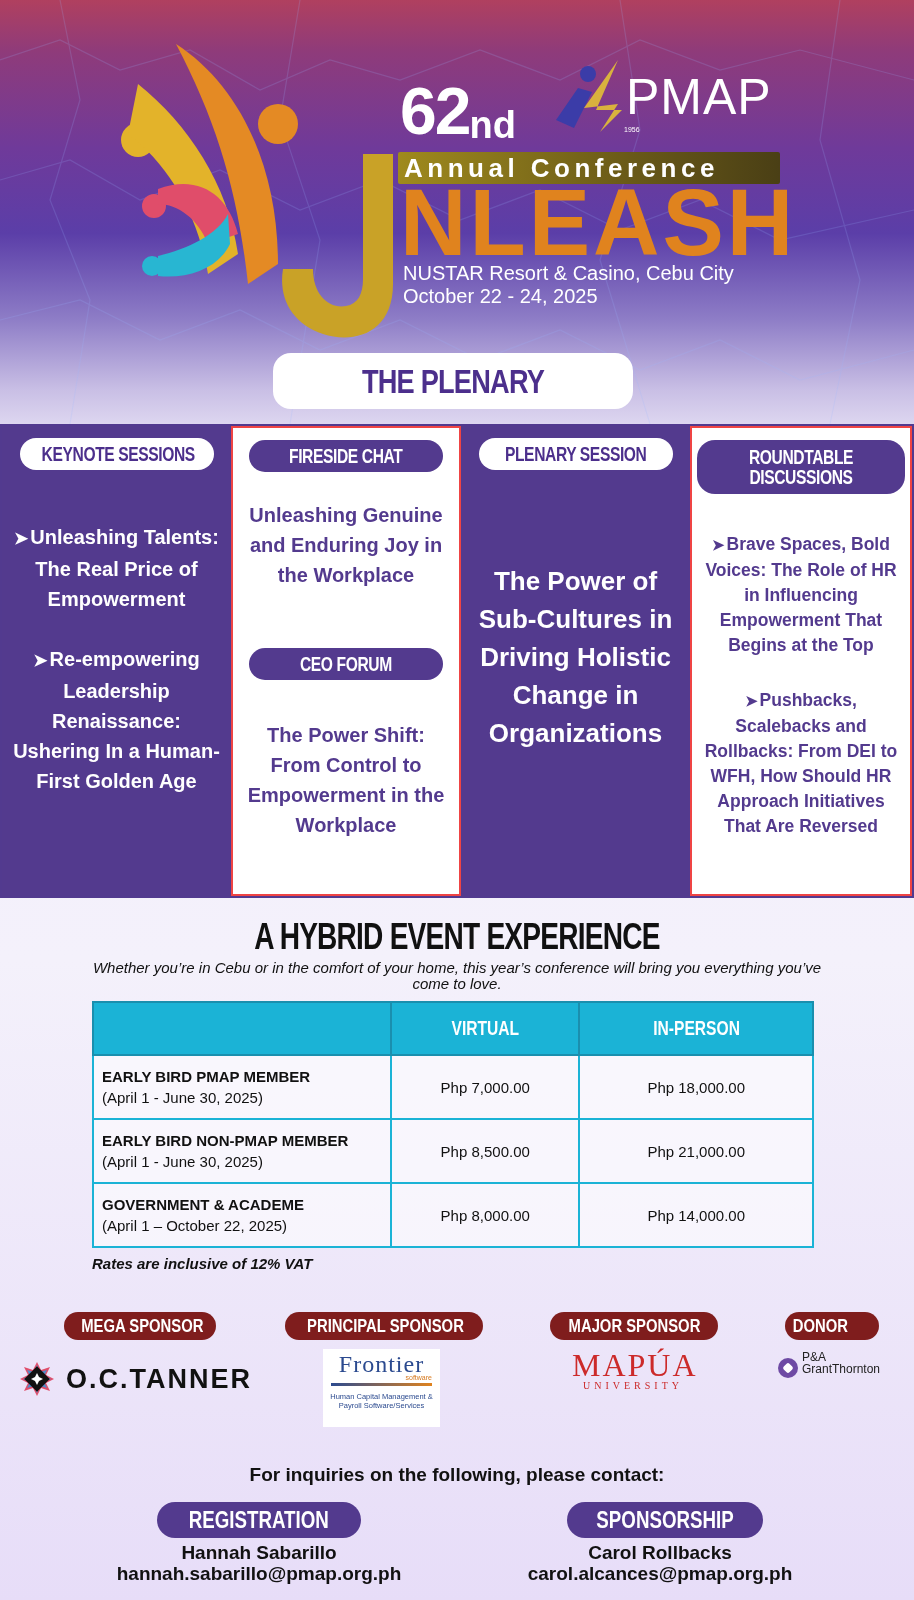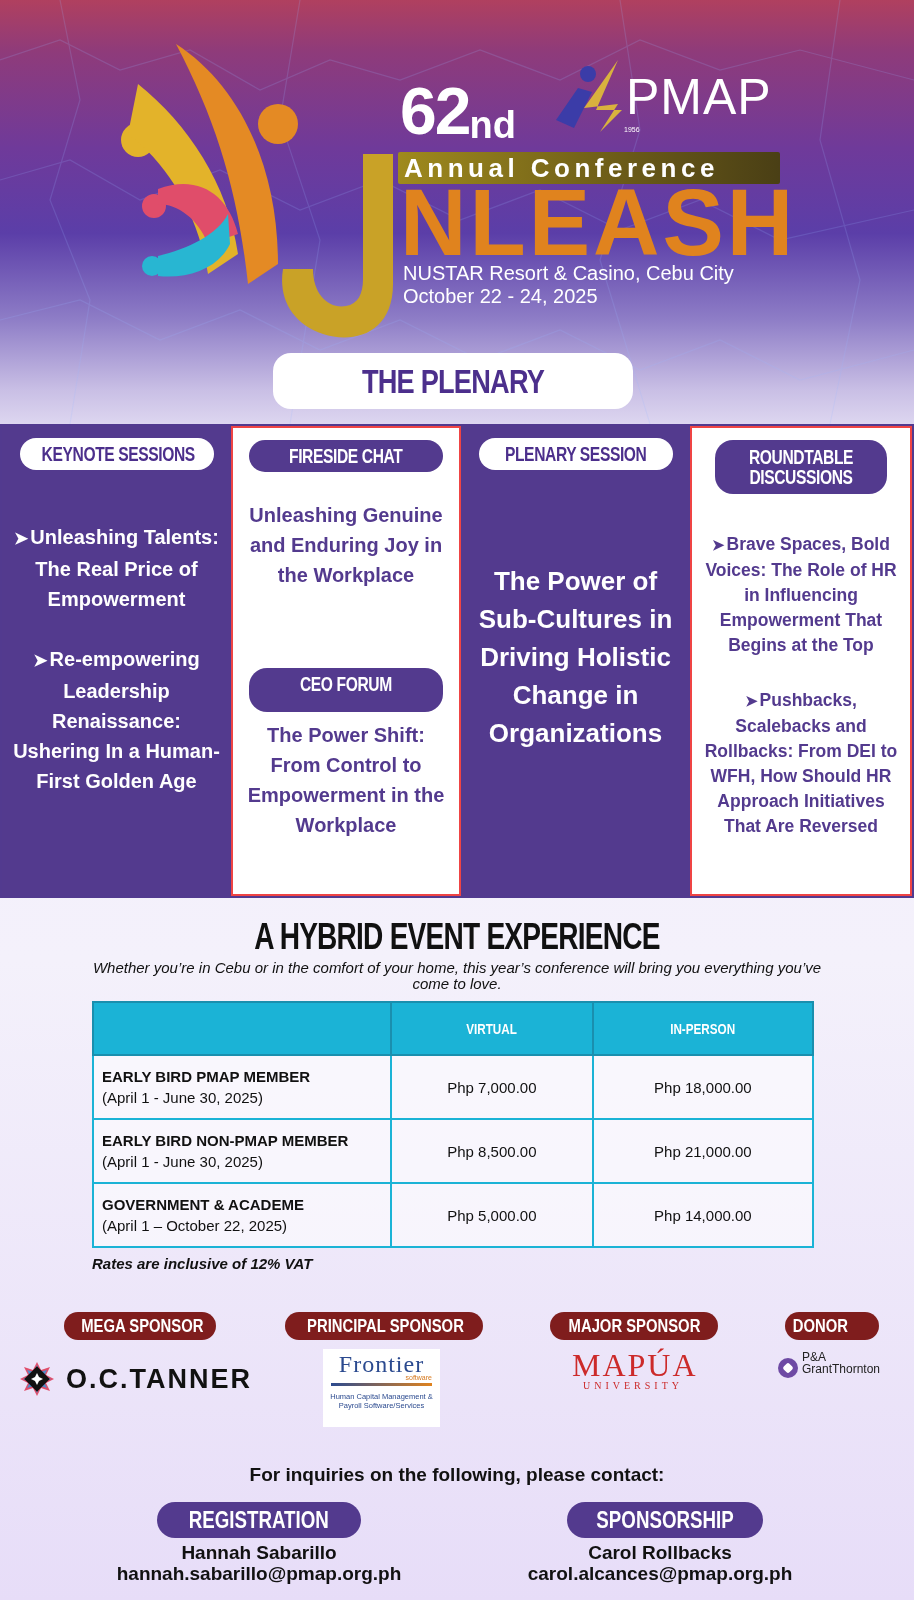--- a/index.html
+++ b/index.html
@@ -38,21 +38,21 @@
   .pill.w { background: #fff; color: #4c2f8c; }
   .pill.p { background: #533a8e; color: #fff; }
   .stxt { position: absolute; left: 0; right: 0; font-weight: 700; padding: 0 10px; }
   .stxt p { margin-bottom: 30px; }
   .arrow { font-size: 0.85em; margin-right: 2px; }
   
   .hy-title { position: absolute; left: 0; width: 914px; top: 916px; text-align: center; font-weight: 700; font-size: 36px; color: #111; letter-spacing: -1px; }
   .hy-title span { display:inline-block; transform: scaleX(.78); }
   .hy-sub { position: absolute; left: 90px; width: 734px; top: 960px; text-align: center; font-style: italic; font-size: 15px; color: #111; line-height: 16px; }
   table.rates { position: absolute; left: 92px; top: 1001px; width: 722px; border-collapse: collapse; background: rgba(255,255,255,.55); }
-  table.rates th { background: #1bb3d6; color: #fff; height: 53px; font-size: 15px; border: 2px solid #1a8fae; }
+  table.rates th { background: #1bb3d6; color: #fff; height: 53px; font-size: 20px; border: 2px solid #1a8fae; }
   table.rates th span { display:inline-block; transform: scaleX(.78); }
   table.rates td { border: 2px solid #1bb3d6; height: 64px; font-size: 15px; color: #111; }
   table.rates td.cat { padding-left: 8px; line-height: 21px; width: 298px; }
   table.rates td.cat b { font-weight: 700; }
   table.rates td.val { text-align: center; }
   .vat { position: absolute; left: 92px; top: 1255px; font-style: italic; font-weight: 700; font-size: 15px; color: #111; }
   
   .spill { position: absolute; top: 1312px; height: 28px; border-radius: 14px; background: #7f1d1d; color: #fff; font-weight: 700; font-size: 19px; text-align: left; line-height: 28px; }
   .spill span { display:inline-block; transform: scaleX(.78); white-space: nowrap; }
   .oct { position: absolute; left: 20px; top: 1362px; display: flex; align-items: center; }
@@ -126,29 +126,29 @@
   <div class="col purple col1">
     <div class="pill w" style="top:12px;width:194px;height:32px;line-height:32px;"><span>KEYNOTE SESSIONS</span></div>
     <div class="stxt" style="top:96px;font-size:20px;line-height:30px;">
       <p><span class="arrow">➤</span><span>Unleashing Talents: The Real Price of Empowerment</span></p>
       <p><span class="arrow">➤</span><span>Re-empowering Leadership Renaissance: Ushering In a Human-First Golden Age</span></p>
     </div>
   </div>
   <div class="col white col2">
     <div class="pill p" style="top:12px;width:194px;height:32px;line-height:32px;"><span>FIRESIDE CHAT</span></div>
     <div class="stxt" style="top:72px;font-size:20px;line-height:30px;">Unleashing Genuine and Enduring Joy in the Workplace</div>
-    <div class="pill p" style="top:240px;width:194px;height:44px;line-height:32px;"><span>CEO FORUM</span></div>
+    <div class="pill p" style="top:220px;width:194px;height:32px;line-height:32px;"><span>CEO FORUM</span></div>
     <div class="stxt" style="top:292px;font-size:20px;line-height:30px;">The Power Shift: From Control to Empowerment in the Workplace</div>
   </div>
   <div class="col purple col3">
     <div class="pill w" style="top:12px;width:194px;height:32px;line-height:32px;"><span>PLENARY SESSION</span></div>
     <div class="stxt" style="top:136px;font-size:26px;line-height:38px;">The Power of Sub-Cultures in Driving Holistic Change in Organizations</div>
   </div>
   <div class="col white col4">
-    <div class="pill p" style="top:12px;width:172px;height:54px;line-height:20px;padding-top:7px;"><span style="white-space:normal;width:150px;">ROUNDTABLE DISCUSSIONS</span></div>
+    <div class="pill p" style="top:12px;width:208px;height:54px;line-height:20px;padding-top:7px;"><span style="white-space:normal;width:150px;">ROUNDTABLE DISCUSSIONS</span></div>
     <div class="stxt" style="top:104px;font-size:17.5px;line-height:25px;padding:0 4px;">
       <p><span class="arrow">➤</span><span>Brave Spaces, Bold Voices: The Role of HR in Influencing Empowerment That Begins at the Top</span></p>
       <p style="padding:0 6px;"><span class="arrow">➤</span><span>Pushbacks, Scalebacks and Rollbacks: From DEI to WFH, How Should HR Approach Initiatives That Are Reversed</span></p>
     </div>
   </div>
 </section>
 
 <div class="hy-title"><span>A HYBRID EVENT EXPERIENCE</span></div>
 <div class="hy-sub">Whether you’re in Cebu or in the comfort of your home, this year’s conference will bring you everything you’ve come to love.</div>
 
@@ -166,21 +166,21 @@
       <td class="val">Php 7,000.00</td>
       <td class="val">Php 18,000.00</td>
     </tr>
     <tr>
       <td class="cat"><b>EARLY BIRD NON-PMAP MEMBER</b><br><span>(April 1 - June 30, 2025)</span></td>
       <td class="val">Php 8,500.00</td>
       <td class="val">Php 21,000.00</td>
     </tr>
     <tr>
       <td class="cat"><b>GOVERNMENT &amp; ACADEME</b><br><span>(April 1 – October 22, 2025)</span></td>
-      <td class="val">Php 5,000.00</td>
+      <td class="val">Php 8,000.00</td>
       <td class="val">Php 14,000.00</td>
     </tr>
   </tbody>
 </table>
 <div class="vat">Rates are inclusive of 12% VAT</div>
 
 <div class="spill" style="left:64px;width:152px;"><span>MEGA SPONSOR</span></div>
 <div class="spill" style="left:285px;width:198px;"><span>PRINCIPAL SPONSOR</span></div>
 <div class="spill" style="left:550px;width:168px;"><span>MAJOR SPONSOR</span></div>
 <div class="spill" style="left:785px;width:94px;"><span>DONOR</span></div>

